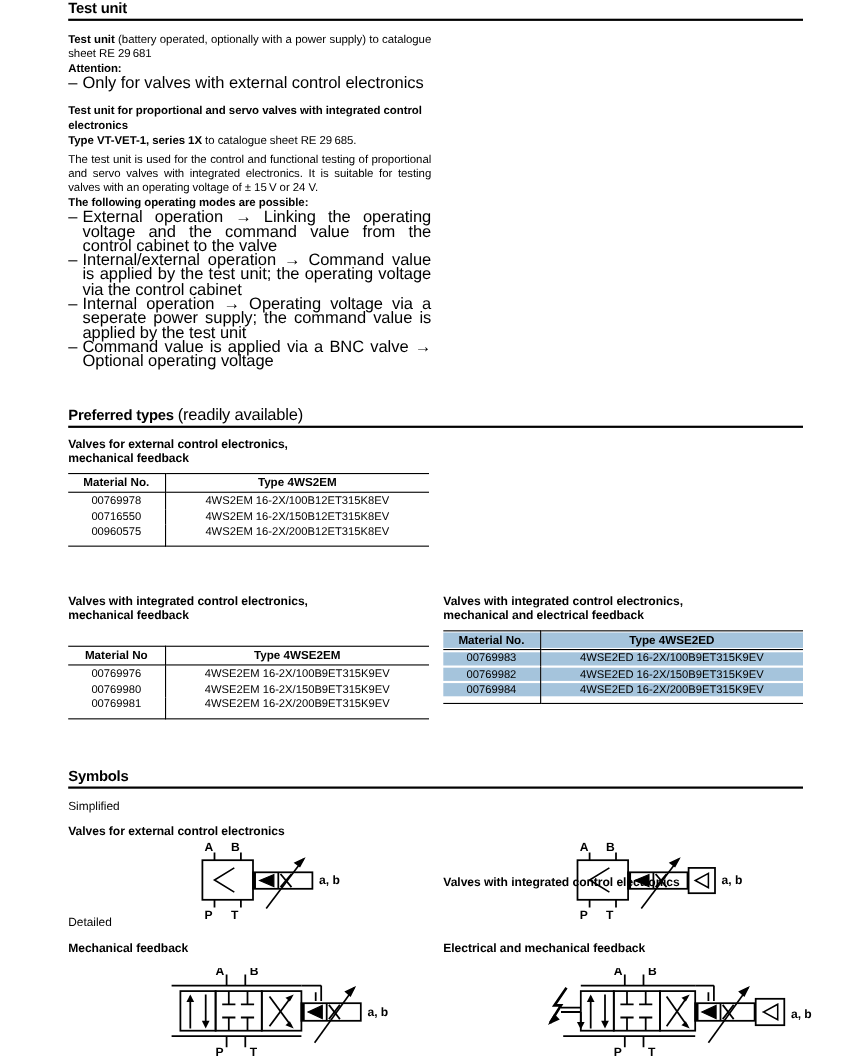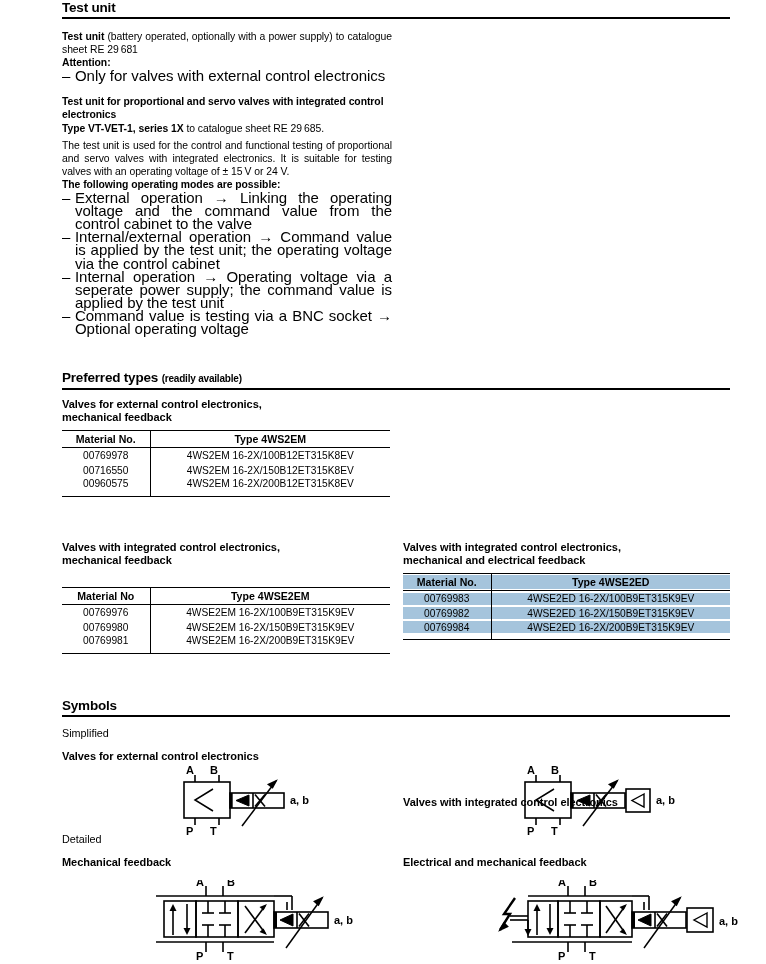--- a/index.html
+++ b/index.html
@@ -27,22 +27,22 @@
   .section-head {
     font-size: 13.5px;
     font-weight: bold;
     letter-spacing: -0.2px;
     padding-bottom: 2px;
     border-bottom: 2px solid #000;
     line-height: 15px;
     white-space: nowrap;
   }
   .section-head .sub {
-    font-weight: bold;
-    font-size: 10px;
+    font-weight: normal;
+    font-size: 15px;
   }
 
   
   .col-left {
     position: absolute;
     left: 0;
     width: 330px;
   }
   p.body {
     margin: 0;
@@ -159,21 +159,21 @@
     </ul>
 
     <p class="body nj b" style="margin-top:13px;">Test unit for proportional and servo valves with integrated control electronics</p>
     <p class="body nj"><span class="b">Type VT-VET-1, series 1X</span><span> to catalogue sheet RE 29 685.</span></p>
     <p class="body" style="margin-top:4px;">The test unit is used for the control and functional testing of proportional and servo valves with integrated electronics. It is suitable for testing valves with an operating voltage of ± 15 V or 24 V.</p>
     <p class="body nj b">The following operating modes are possible:</p>
     <ul class="dash">
       <li>External operation → Linking the operating voltage and the command value from the control cabinet to the valve</li>
       <li>Internal/external operation → Command value is applied by the test unit; the operating voltage via the control cabinet</li>
       <li>Internal operation → Operating voltage via a seperate power supply; the command value is applied by the test unit</li>
-      <li>Command value is testing via a BNC socket → Optional operating voltage</li>
+      <li>Command value is applied via a BNC valve → Optional operating voltage</li>
     </ul>
   </div>
 
   <div class="section-head" style="position:absolute; left:0; top:370px; width:668px;">
     <span>Preferred types</span>
     <span class="sub">(readily available)</span>
   </div>
 
   <div style="position:absolute; left:0; top:398px; width:328px;">
     <div class="subhead">

